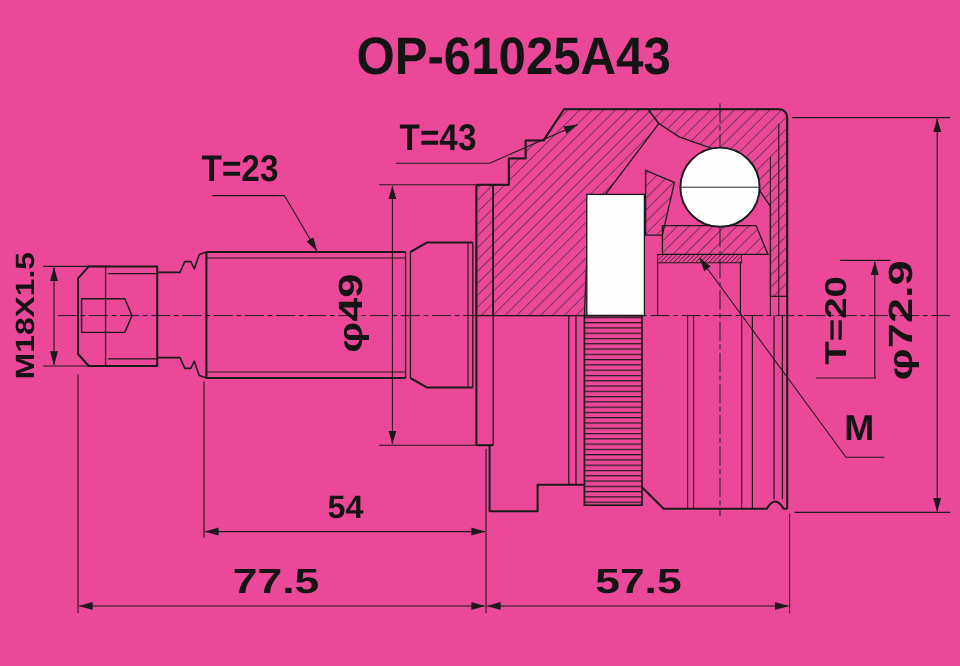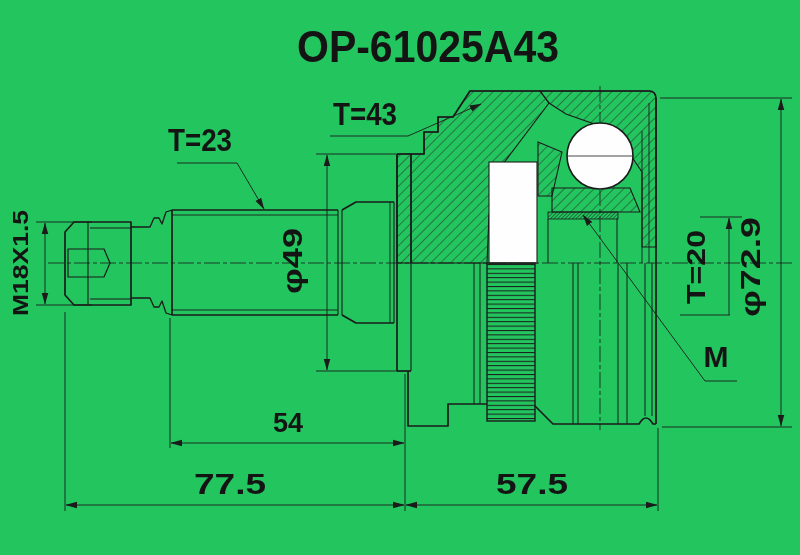--- a/index.html
+++ b/index.html
@@ -1,16 +1,16 @@
 <!DOCTYPE html>
 <html><head>
 <meta charset="utf-8">
 <style>
   html,body{margin:0;padding:0;background:#fff;}
-  .stage{position:relative;width:800px;height:555px;background:#22c55e;overflow:hidden;
+  .stage{position:relative;width:800px;height:555px;background:#ec4899;overflow:hidden;
          font-family:"Liberation Sans",sans-serif;}
   svg text{font-family:"Liberation Sans",sans-serif;font-weight:700;fill:#141414;}
 </style>
 </head>
 <body>
 
 <div class="stage">
 <svg width="800" height="555" viewBox="0 0 800 555">
   <defs>
     <marker id="arr" viewBox="0 0 12 8" refX="11.5" refY="4" markerWidth="13" markerHeight="9" orient="auto-start-reverse">

